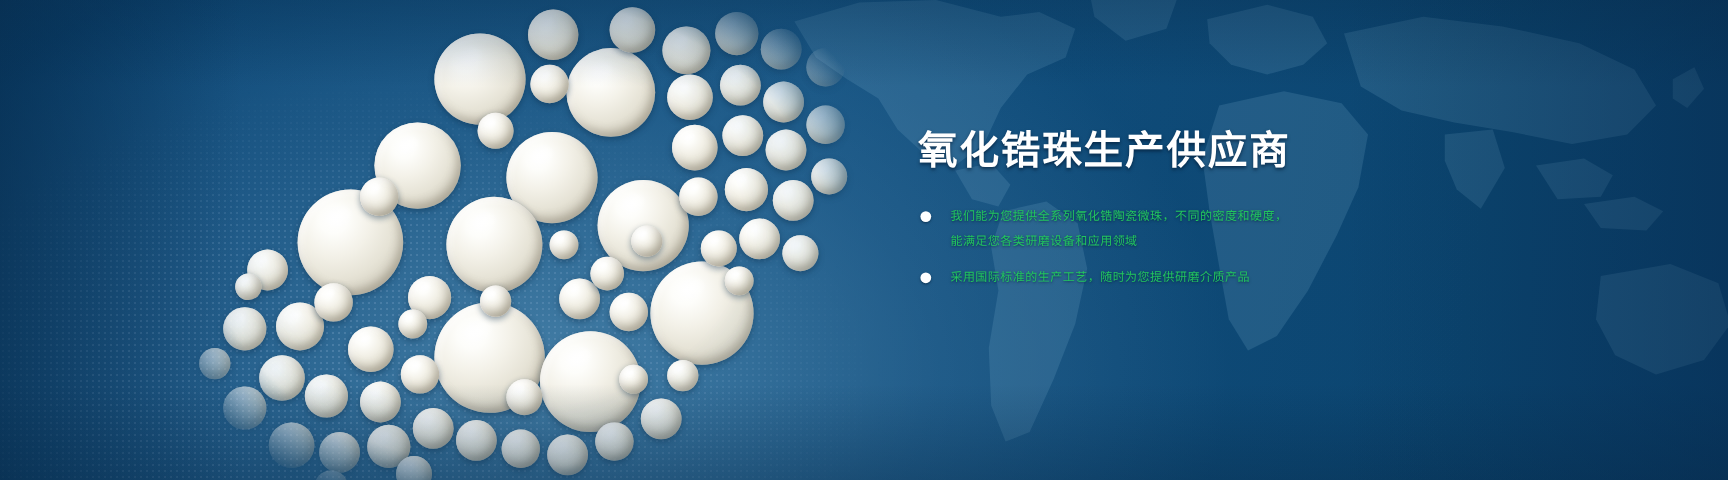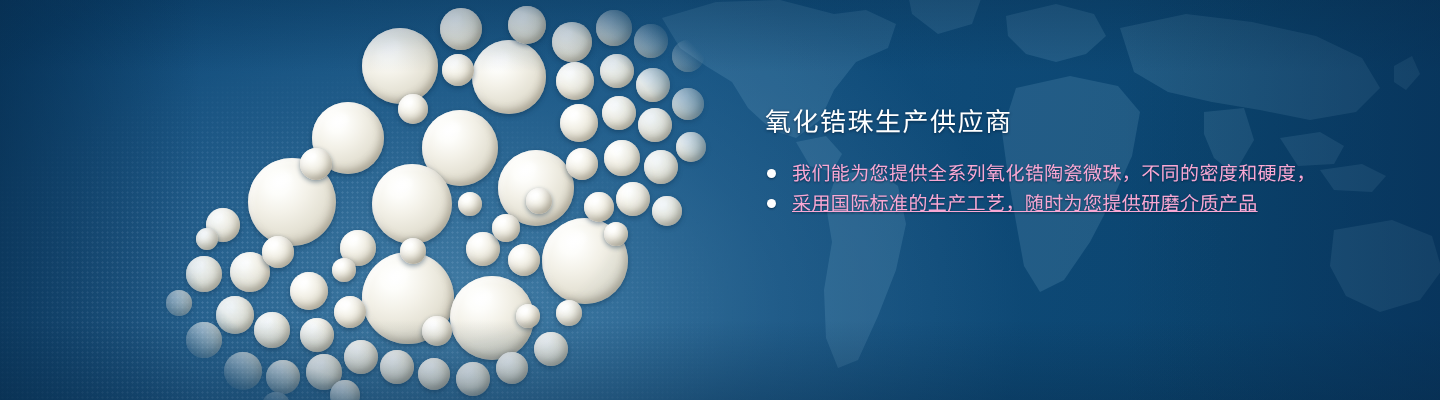--- a/index.html
+++ b/index.html
@@ -114,44 +114,44 @@
 
   
   .content {
     position: absolute;
     left: 765px;
     top: 108px;
     width: 640px;
   }
   .headline {
     margin: 0 0 26px 0;
-    font-size: 26px;
+    font-size: 33px;
     line-height: 1.1;
-    font-weight: 400;
+    font-weight: 700;
     color: #ffffff;
     letter-spacing: 1.5px;
     text-shadow: 0 1px 3px rgba(4,30,56,0.75);
     white-space: nowrap;
   }
   .bullets {
     list-style: none;
     margin: 0;
     padding: 0;
   }
   .bullet {
     position: relative;
     padding-left: 27px;
     margin-bottom: 9px;
-    font-size: 19px;
+    font-size: 10px;
     line-height: 21px;
-    color: #f9a8d4;
+    color: #22c55e;
     letter-spacing: 0.4px;
     text-shadow: 0 1px 2px rgba(4,30,56,0.7);
   }
-  .bullet:last-child { margin-bottom: 16px; text-decoration: underline; }
+  .bullet:last-child { margin-bottom: 16px; }
   .bullet .dot {
     position: absolute;
     left: 2px;
     top: 6px;
     width: 9px;
     height: 9px;
     border-radius: 50%;
     background: #ffffff;
     box-shadow: 0 1px 2px rgba(4,30,56,0.6);
   }
@@ -273,20 +273,21 @@
 
   <div class="bg-vignette"></div>
 
   <div class="content">
     <h1 class="headline">氧化锆珠生产供应商</h1>
 
     <ul class="bullets">
       <li class="bullet">
         <span class="dot"></span>
         <span class="line">我们能为您提供全系列氧化锆陶瓷微珠，不同的密度和硬度，</span>
+        <span class="line">能满足您各类研磨设备和应用领域</span>
       </li>
       <li class="bullet">
         <span class="dot"></span>
         <span class="line">采用国际标准的生产工艺，随时为您提供研磨介质产品</span>
       </li>
     </ul>
   </div>
 
 </div>
 

